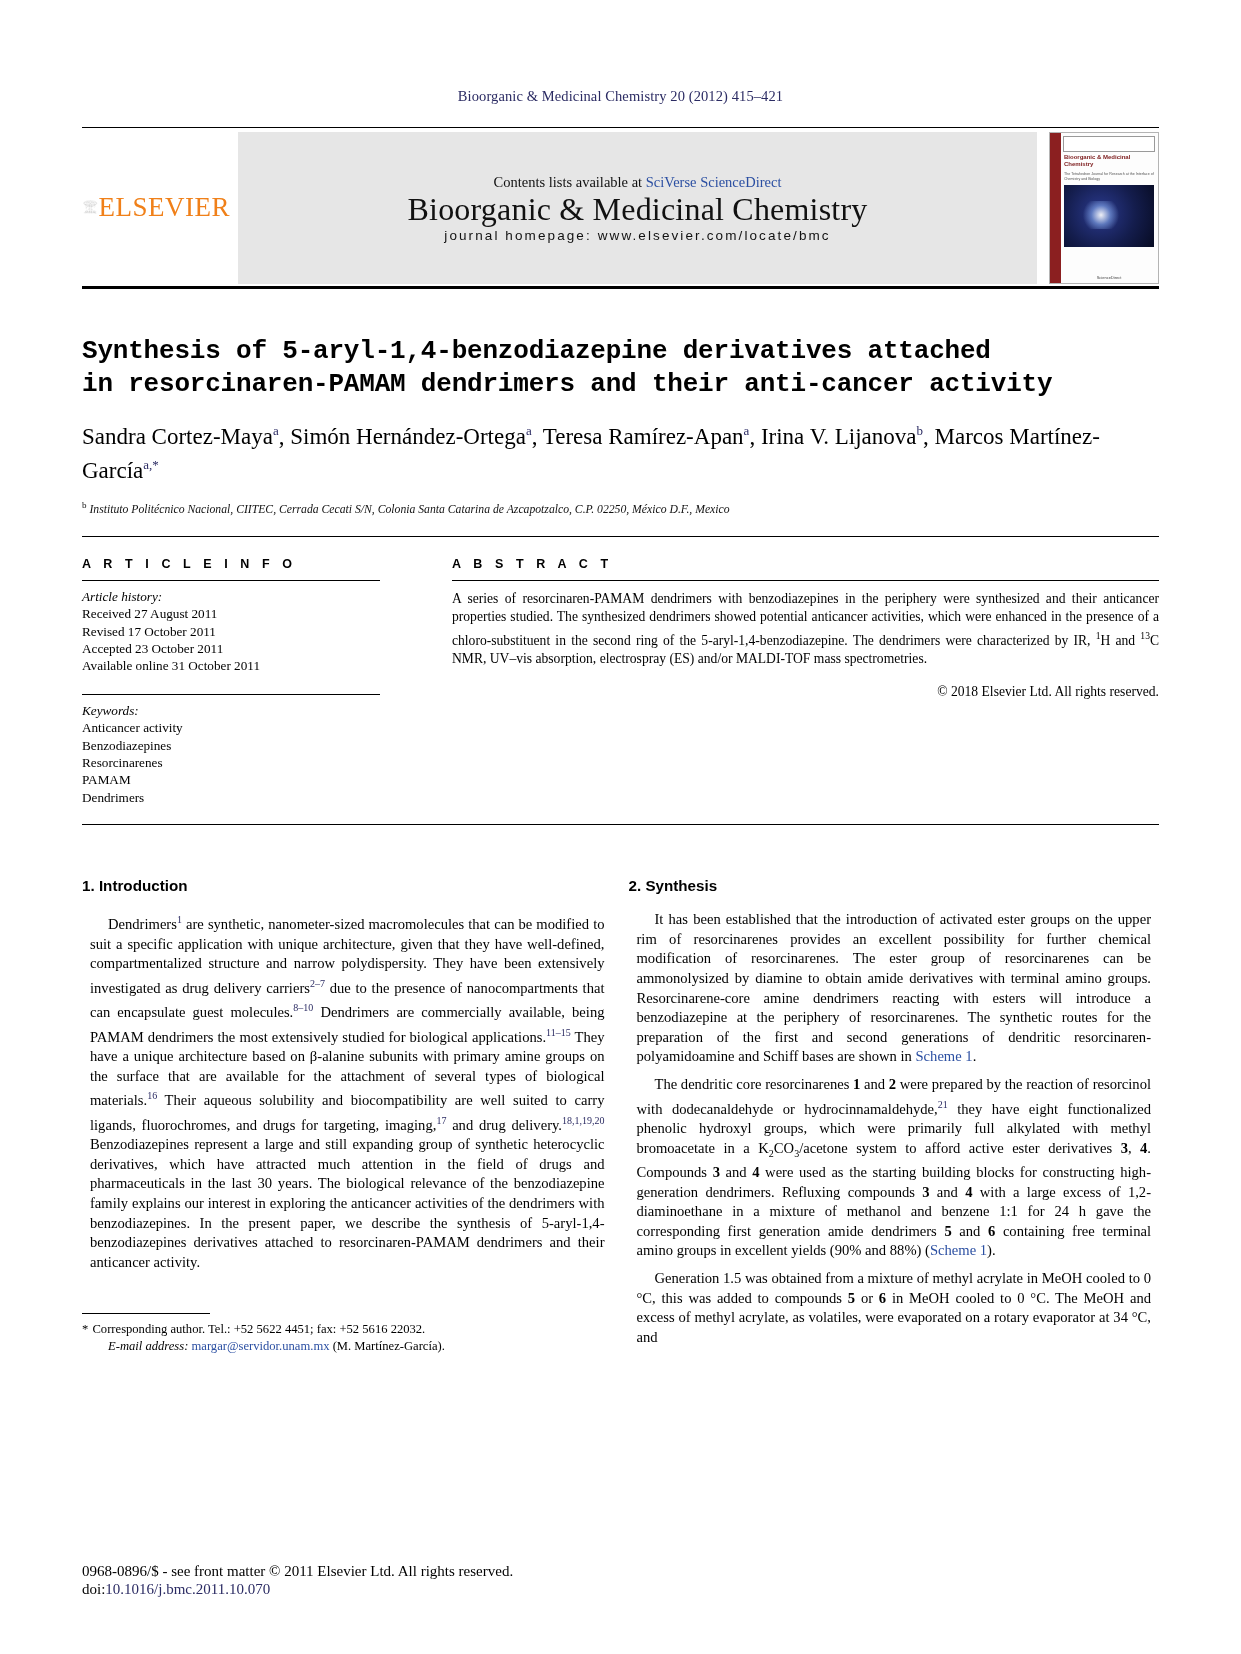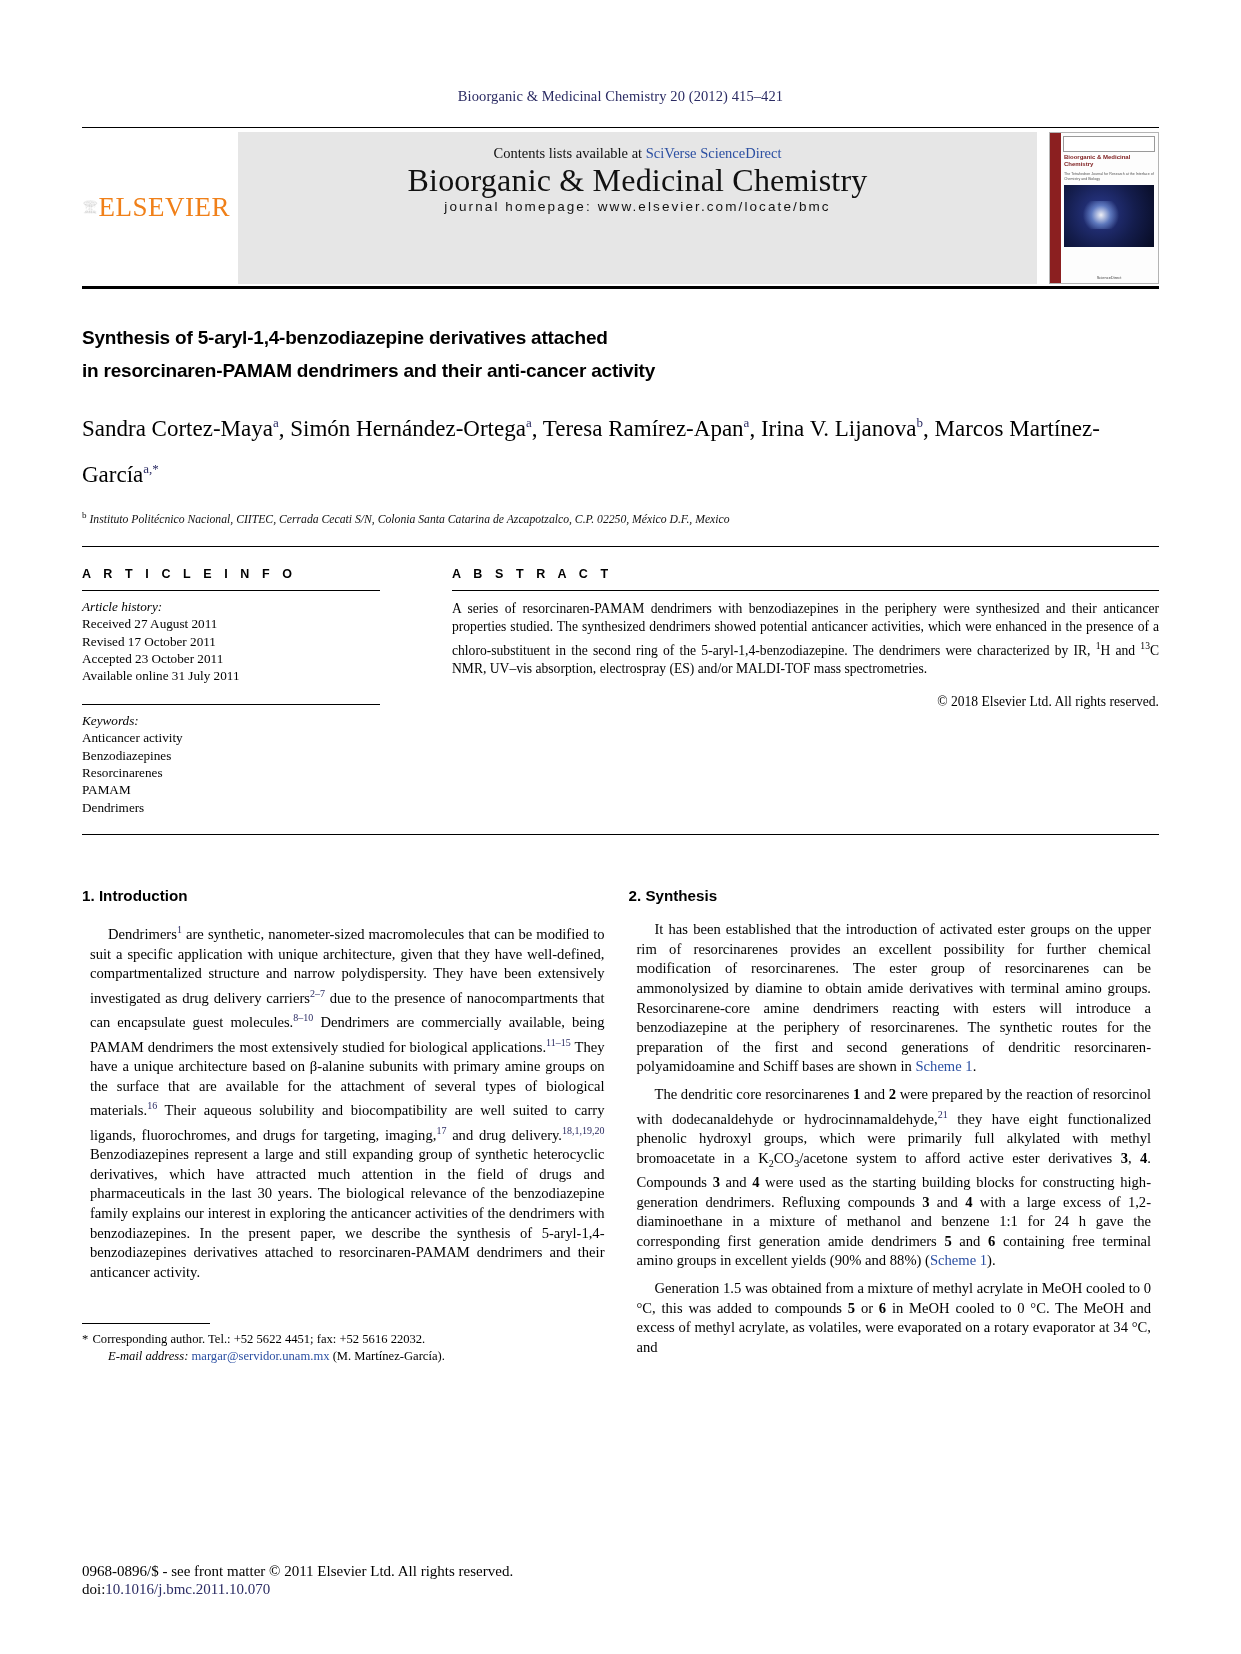--- a/index.html
+++ b/index.html
@@ -51,21 +51,21 @@
     font-weight: 400;
     line-height: 1;
     margin-top: 1px;
   }
   .journal-box {
     flex: 1 1 auto;
     background: #e6e6e6;
     display: flex;
     flex-direction: column;
     align-items: center;
-    justify-content: flex-start;
+    justify-content: center;
     padding: 13px 10px 12px 10px;
     margin-left: 8px;
     margin-right: 12px;
   }
   .contents-line { font-size: 14.5px; color: #111; }
   .contents-line .sd { color: #2b4fa2; }
   .journal-name {
     font-size: 32px;
     letter-spacing: 0.2px;
     color: #111;
@@ -114,31 +114,31 @@
   .cover-bottom {
     position: absolute; left: 14px; right: 4px; bottom: 3px;
     font-size: 4px; text-align: center; color: #444;
     font-family: "Liberation Sans", sans-serif;
   }
   .masthead-rule-bottom { border-top: 3.2px solid #000; margin-top: 2px; }
 
   
   .content { padding: 0 82px; }
   .title {
-    font-family: Liberation Sans, sans-serif;
-    font-size: 19px;
+    font-family: Liberation Mono, monospace;
+    font-size: 26px;
     font-weight: bold;
     line-height: 33px;
     letter-spacing: -0.2px;
-    margin-top: 32px;
+    margin-top: 46px;
     color: #000;
   }
   .authors {
     font-size: 23px;
-    line-height: 40px;
+    line-height: 28px;
     margin-top: 16px;
     color: #000;
   }
   .authors sup { font-size: 13px; color: #2b2b63; vertical-align: super; }
   .affil {
     font-size: 11.7px;
     font-style: italic;
     line-height: 15.5px;
     margin-top: 14px;
     color: #111;
@@ -305,21 +305,21 @@
     <div class="inforow">
 
       <div class="col-info">
         <div class="sechead">A R T I C L E    I N F O</div>
         <div class="thinrule"></div>
         <div class="info-block">
           <div class="it">Article history:</div>
           <div>Received 27 August 2011</div>
           <div>Revised 17 October 2011</div>
           <div>Accepted 23 October 2011</div>
-          <div>Available online 31 July 2011</div>
+          <div>Available online 31 October 2011</div>
         </div>
         <div class="info-gap"></div>
         <div class="thinrule"></div>
         <div class="info-block">
           <div class="it">Keywords:</div>
           <div>Anticancer activity</div>
           <div>Benzodiazepines</div>
           <div>Resorcinarenes</div>
           <div>PAMAM</div>
           <div>Dendrimers</div>

